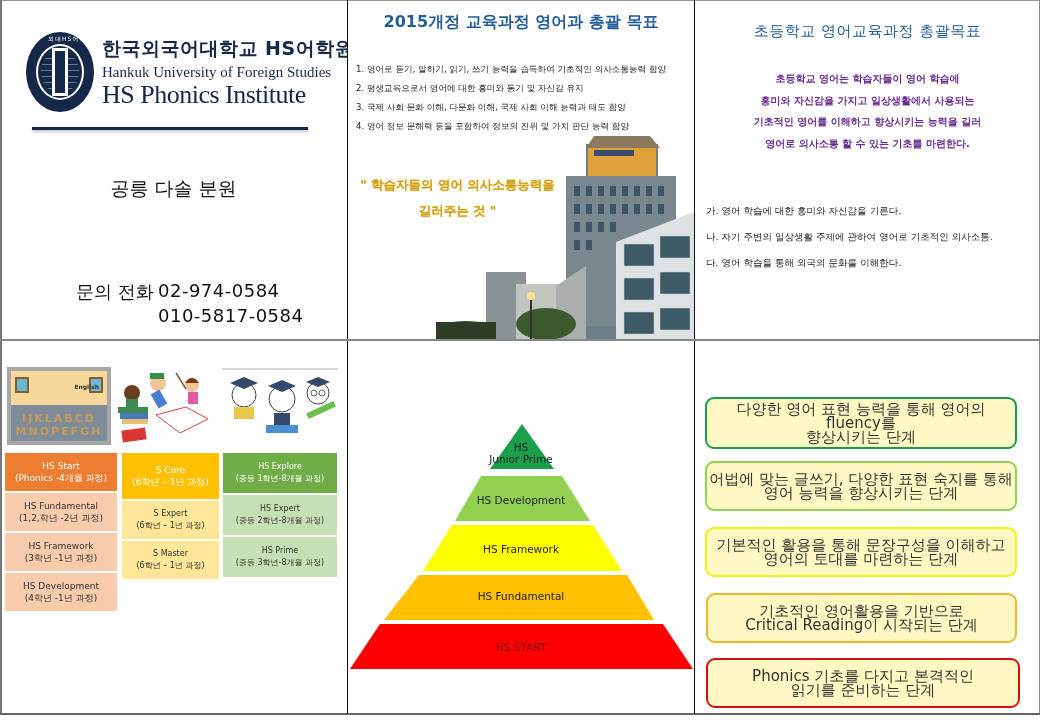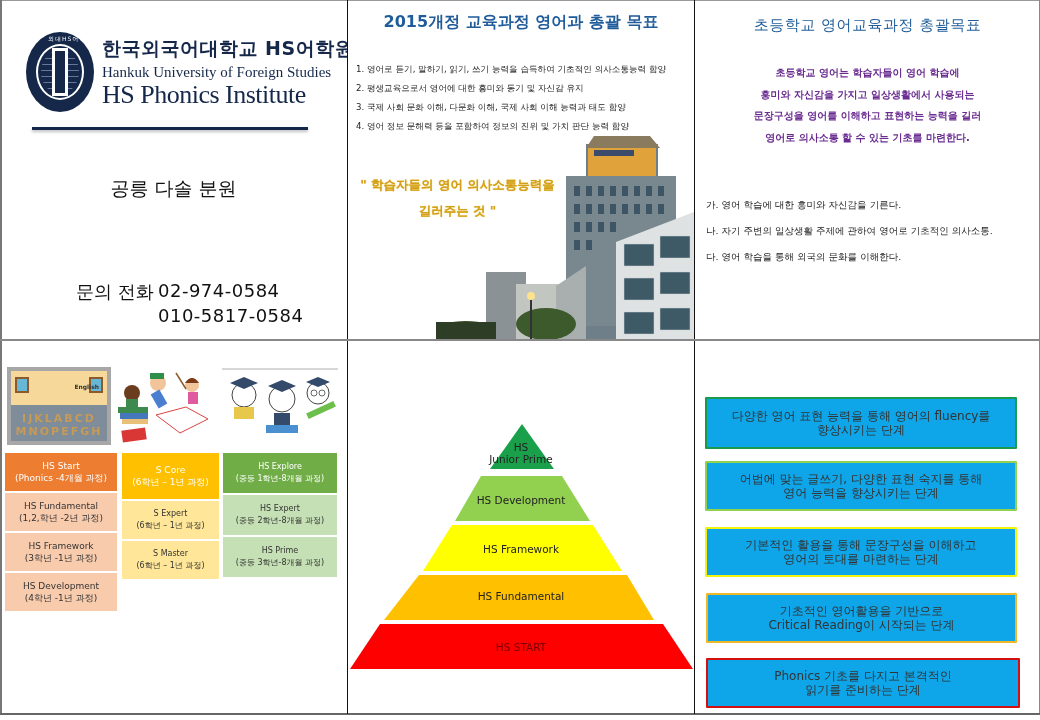--- a/index.html
+++ b/index.html
@@ -3,21 +3,21 @@
 <meta charset="utf-8">
 <style>
   * { box-sizing: border-box; margin: 0; padding: 0; }
   html, body { width: 1040px; height: 720px; background: #ffffff; overflow: hidden; }
   body { font-family: "DejaVu Sans", "Liberation Sans", sans-serif; color: #111; position: relative; }
 
   .grid { position: absolute; left: 0; top: 0; width: 1040px; height: 720px; }
   .cell { position: absolute; background: #fff; overflow: hidden; }
   .c11 { left: 0; top: 0; width: 347px; height: 339px; }
   .c12 { left: 348px; top: 0; width: 346px; height: 339px; }
-  .c13 { left: 695px; top: 4px; width: 345px; height: 339px; text-decoration: underline; }
+  .c13 { left: 695px; top: 10px; width: 345px; height: 339px; text-decoration: underline; }
   .c21 { left: 0; top: 341px; width: 347px; height: 379px; }
   .c22 { left: 348px; top: 341px; width: 346px; height: 379px; }
   .c23 { left: 695px; top: 341px; width: 345px; height: 379px; }
 
   .vline { position: absolute; top: 0; width: 1px; height: 714px; background: #111; }
   .hline { position: absolute; left: 0; width: 1040px; height: 2px; background: #888; }
   .frame-left { position: absolute; left: 0; top: 0; width: 2px; height: 714px; background: #777; }
   .frame-top { position: absolute; left: 0; top: 0; width: 1040px; height: 1px; background: #999; }
   .frame-right { position: absolute; right: 0; top: 0; width: 1px; height: 714px; background: #888; }
   .frame-bottom { position: absolute; left: 0; top: 713px; width: 1040px; height: 2px; background: #666; }
@@ -74,21 +74,21 @@
   .col2 .prog-item { background: #ffe699; color: #333; height: 38px; font-size: 8px; }
   .col3 .prog-head { background: #70ad47; color: #fff; height: 40px; font-size: 8px; }
   .col3 .prog-item { background: #c5e0b4; color: #333; height: 40px; font-size: 8px; }
   .col3 .prog-item:first-of-type { margin-top: 3px; }
 
   
   .pyr { position: absolute; left: 0; top: 0; width: 346px; height: 379px; }
   .pyr-label { position: absolute; width: 346px; left: 0; text-align: center; font-size: 10.5px; color: #222; white-space: nowrap; }
 
   
-  .stage { position: absolute; left: 10px; width: 312px; border-radius: 1px; border: 2px solid; background: #0ea5e9; display: flex; align-items: center; justify-content: center; text-align: center; font-size: 12px; line-height: 14px; color: #333; }
+  .stage { position: absolute; left: 10px; width: 312px; border-radius: 9px; border: 2px solid; background: #fef9c3; display: flex; align-items: center; justify-content: center; text-align: center; font-size: 15px; line-height: 14px; color: #333; }
 </style>
 </head>
 <body>
 
 <div class="grid">
 
   <div class="cell c11">
     <div class="logo">
       <div class="seal">
         <div class="seal-inner"></div>
@@ -167,21 +167,21 @@
       <div>" 학습자들의 영어 의사소통능력을</div>
       <div>길러주는 것 "</div>
     </div>
   </div>
 
   <div class="cell c13">
     <div class="title-blue2">초등학교 영어교육과정 총괄목표</div>
     <div class="purple">
       <div>초등학교 영어는 학습자들이 영어 학습에</div>
       <div>흥미와 자신감을 가지고 일상생활에서 사용되는</div>
-      <div>문장구성을 영어를 이해하고 표현하는 능력을 길러</div>
+      <div>기초적인 영어를 이해하고 향상시키는 능력을 길러</div>
       <div>영어로 의사소통 할 수 있는 기초를 마련한다.</div>
     </div>
     <ul class="elem-goals">
       <li>가. 영어 학습에 대한 흥미와 자신감을 기른다.</li>
       <li>나. 자기 주변의 일상생활 주제에 관하여 영어로 기초적인 의사소통.</li>
       <li>다. 영어 학습을 통해 외국의 문화를 이해한다.</li>
     </ul>
   </div>
 
   <div class="cell c21">

